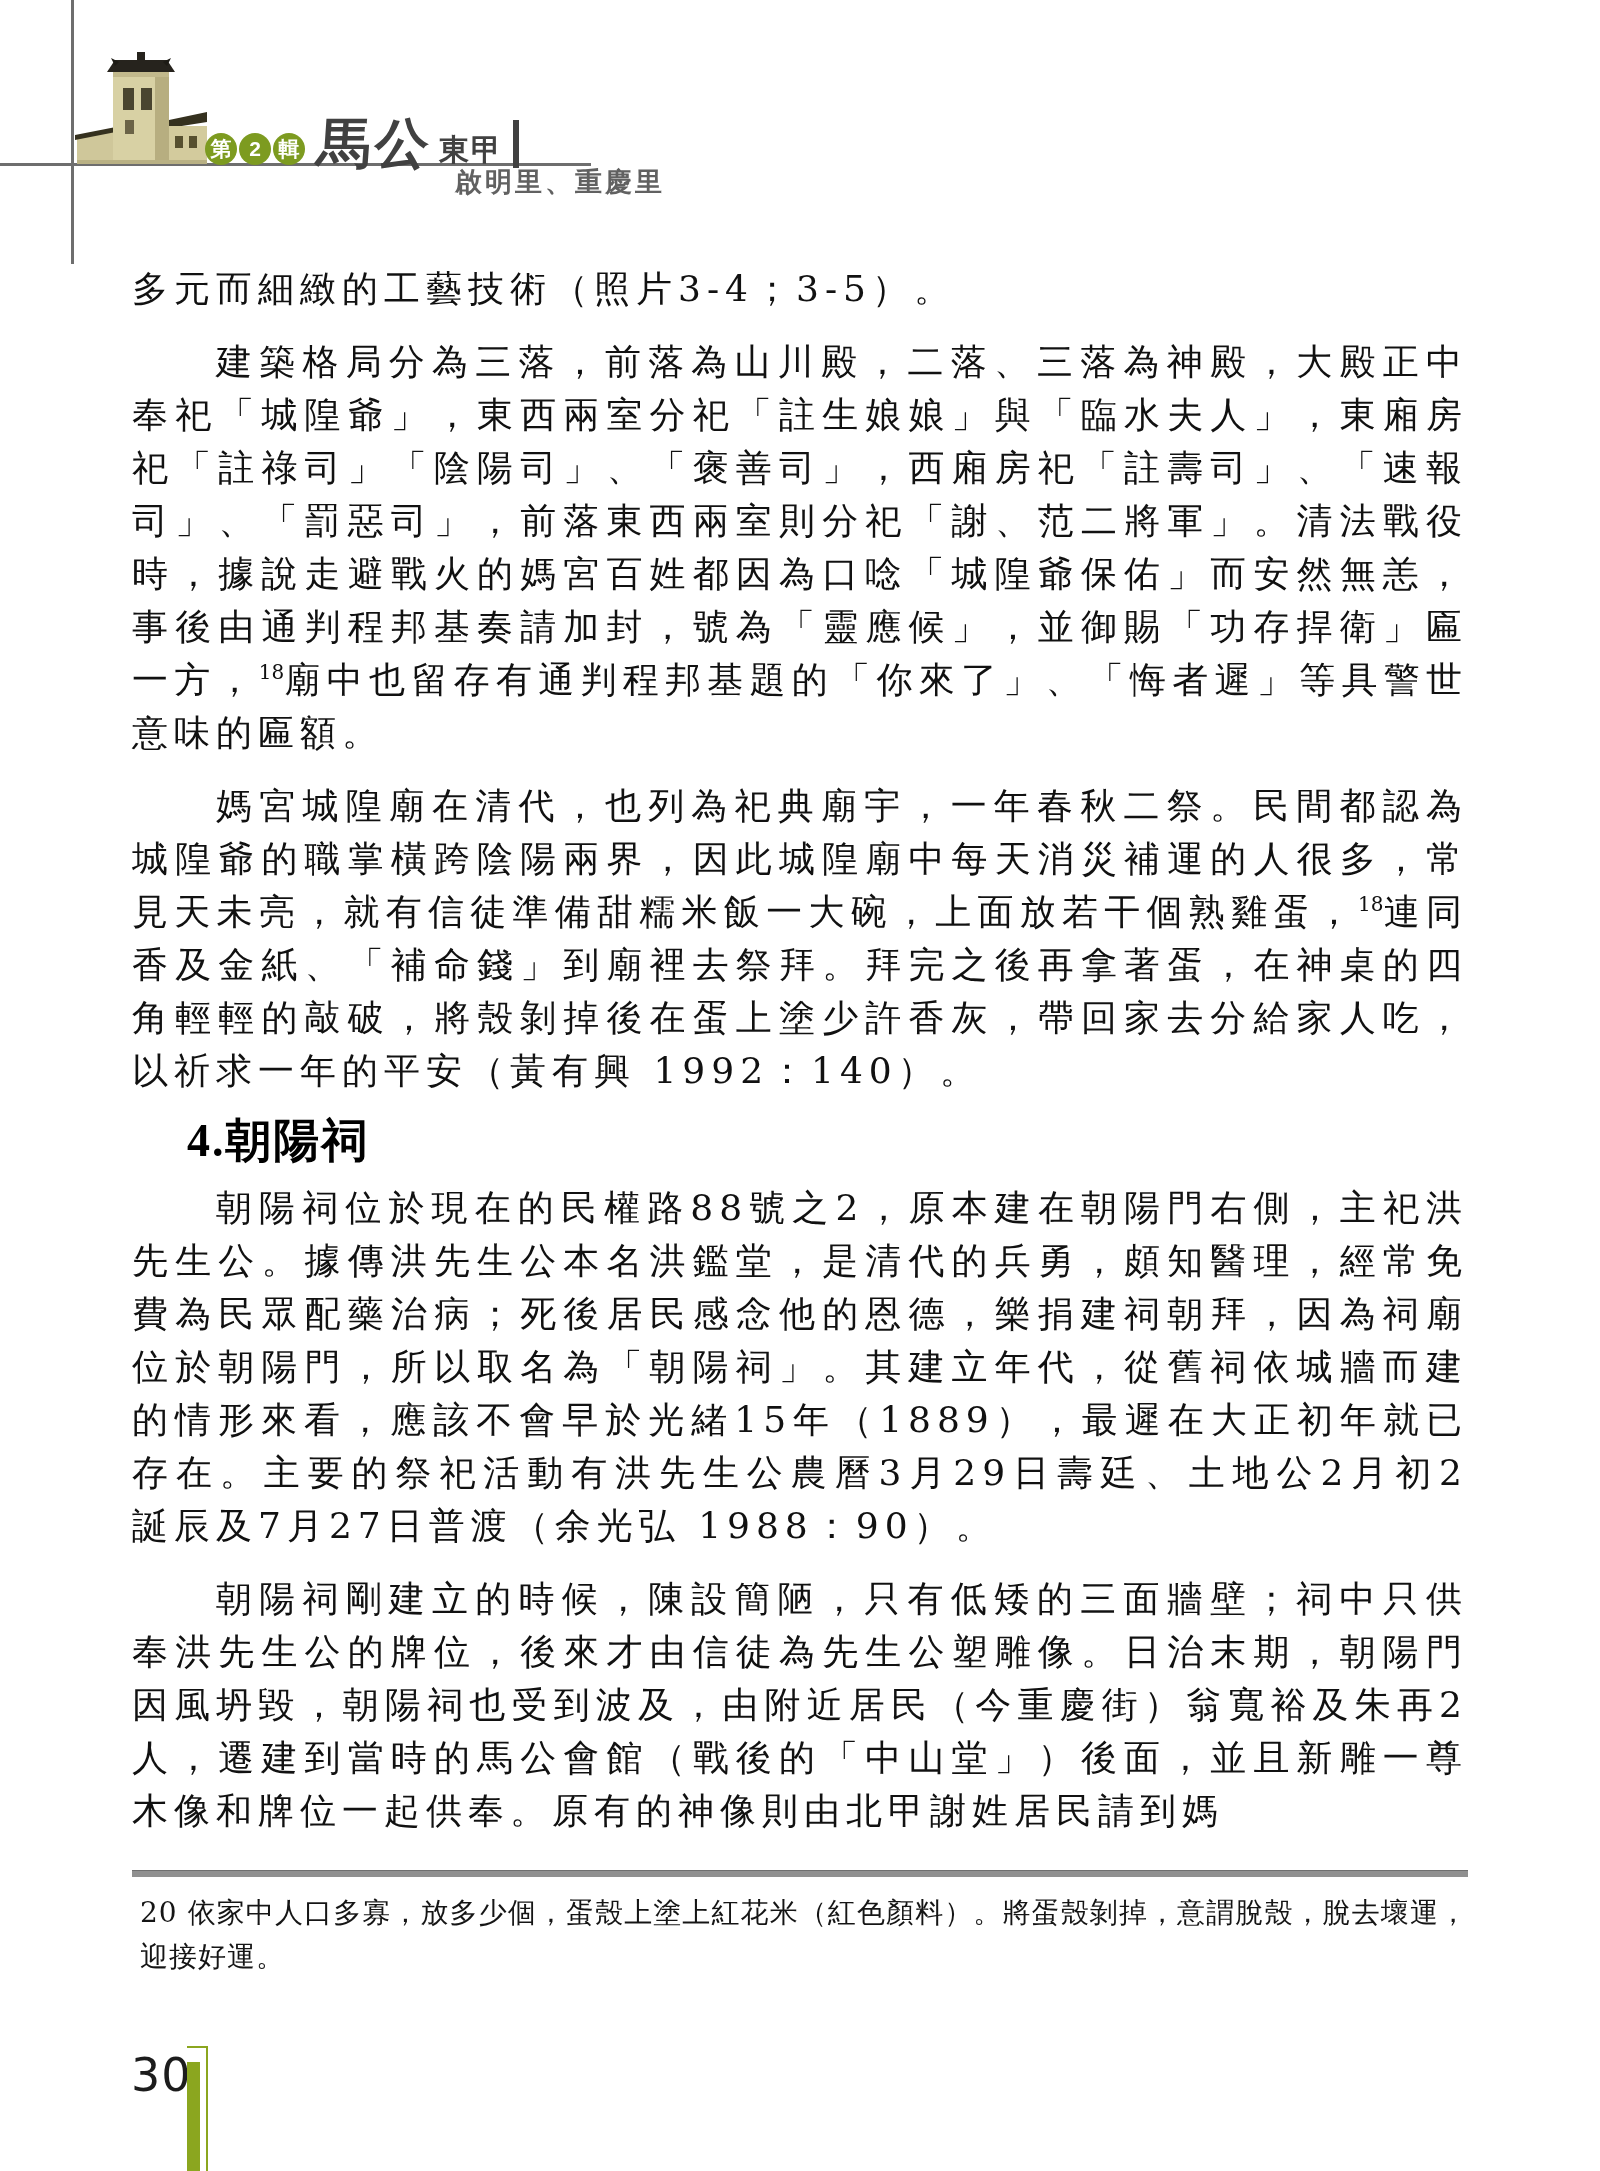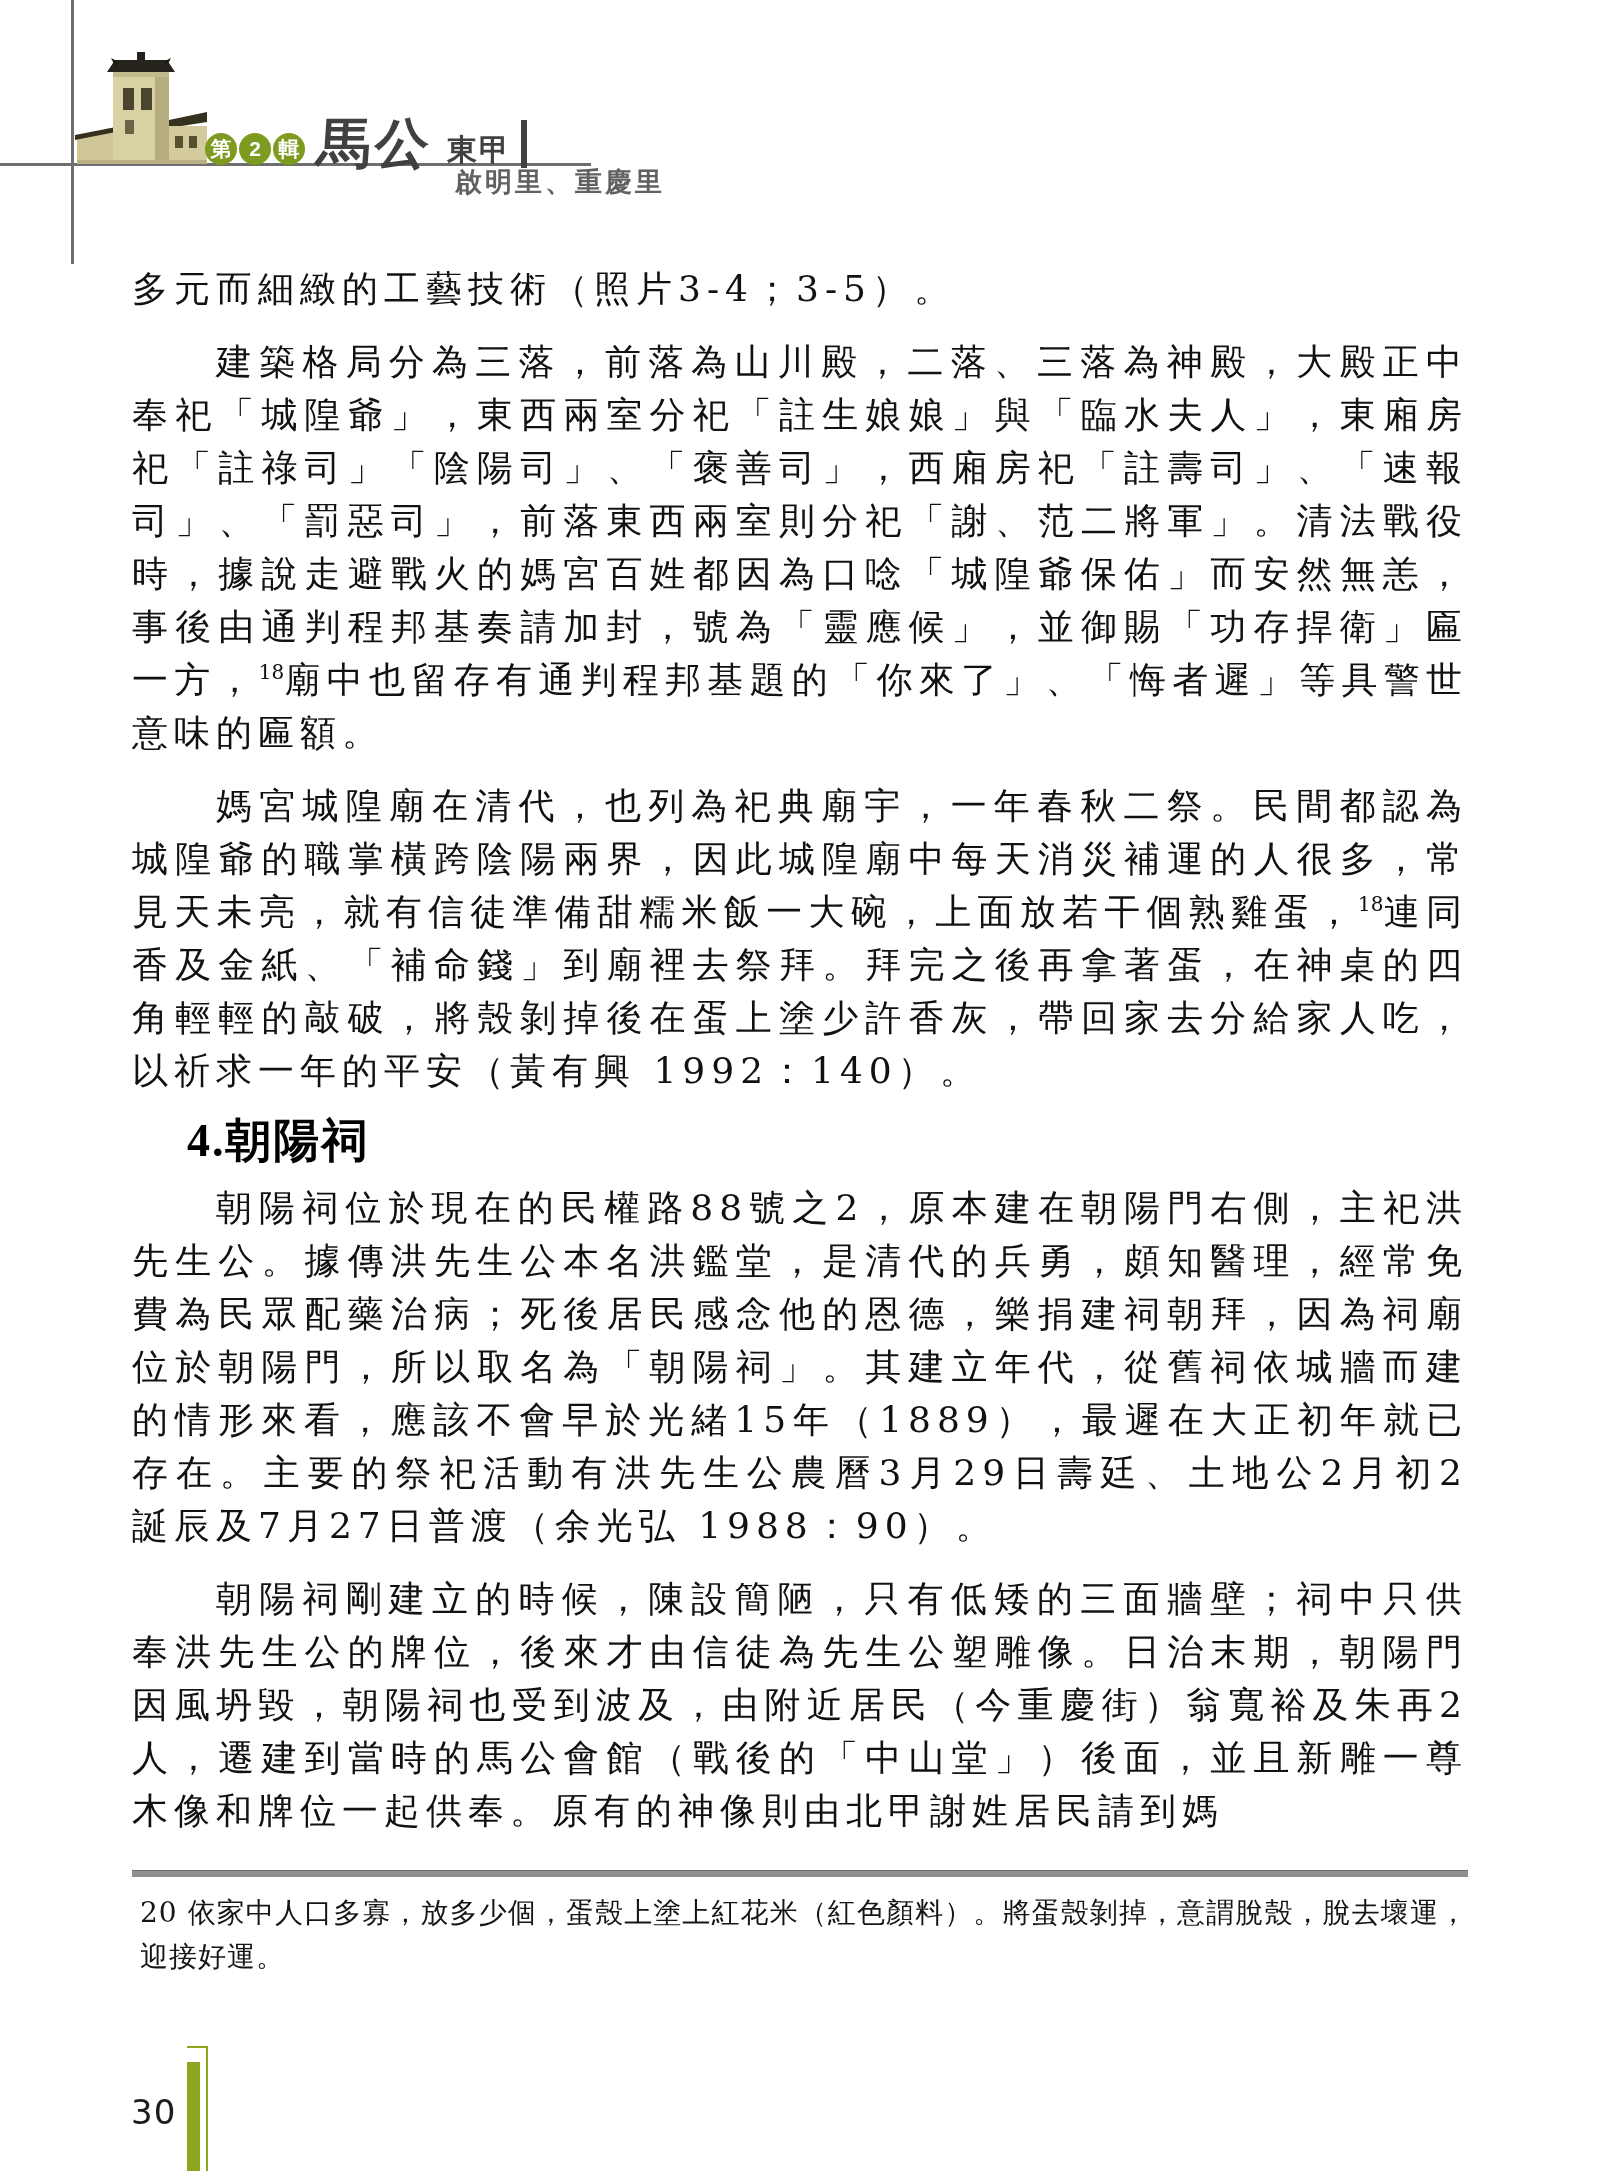--- a/index.html
+++ b/index.html
@@ -32,21 +32,21 @@
     color:#fff;font-weight:bold;font-size:21px;line-height:32px;
     text-align:center;font-family:"Liberation Sans",sans-serif;
   }
   .title-main{
     font-size:54px;font-weight:bold;color:var(--logo-gray,#414141);
     margin-left:12px;letter-spacing:4px;line-height:50px;
     transform:skewX(-4deg);
   }
   .title-sub{
     font-size:30px;font-weight:bold;color:var(--logo-gray,#414141);
-    margin-left:14px;letter-spacing:2px;line-height:36px;
+    margin-left:6px;letter-spacing:2px;line-height:36px;
   }
   .title-bar{
     width:6px;height:48px;background:var(--logo-gray,#414141);margin-left:10px;
   }
   .subtitle{
     position:absolute;left:455px;top:164px;
     font-size:27px;font-weight:bold;color:var(--subtitle-gray,#616161);
     letter-spacing:3px;
   }
   
@@ -73,21 +73,21 @@
     height:6px;background:#909090;border-top:1px solid #6f6f6f;margin-bottom:14px;
   }
   .footnotes p{
     margin:0 0 8px 8px;font-size:28px;line-height:44px;letter-spacing:1px;color:#151515;
     text-align:justify;
   }
   
   .page-number{
     position:absolute;left:131px;top:2048px;
     font-family:"DejaVu Sans","Liberation Sans",sans-serif;
-    font-size:34px;color:#1c1c1c;letter-spacing:1px;margin-top:44px;
+    font-size:46px;color:#1c1c1c;letter-spacing:1px;
   }
   .footer-bracket{
     position:absolute;left:187px;top:2046px;width:19px;height:125px;
     border-top:2px solid var(--footer-green,#8ba61f);
     border-right:2px solid var(--footer-green,#8ba61f);
   }
   .footer-bar{
     position:absolute;left:0;top:14px;width:13px;height:111px;
     background:var(--footer-green,#8ba61f);
   }

